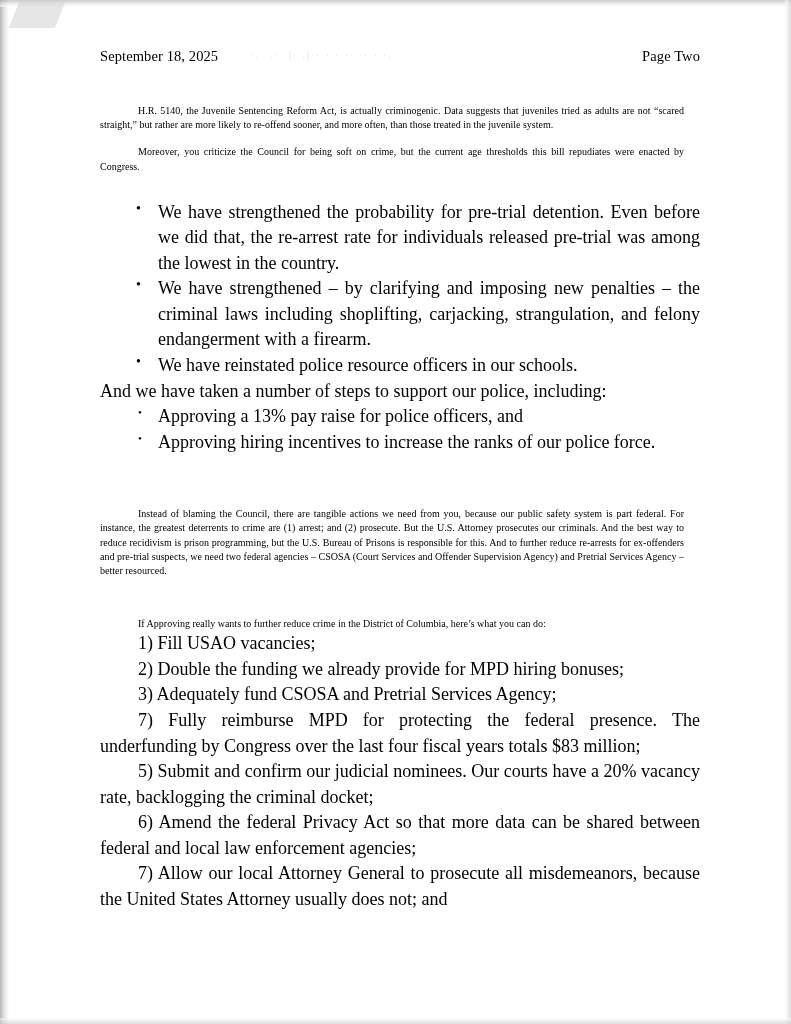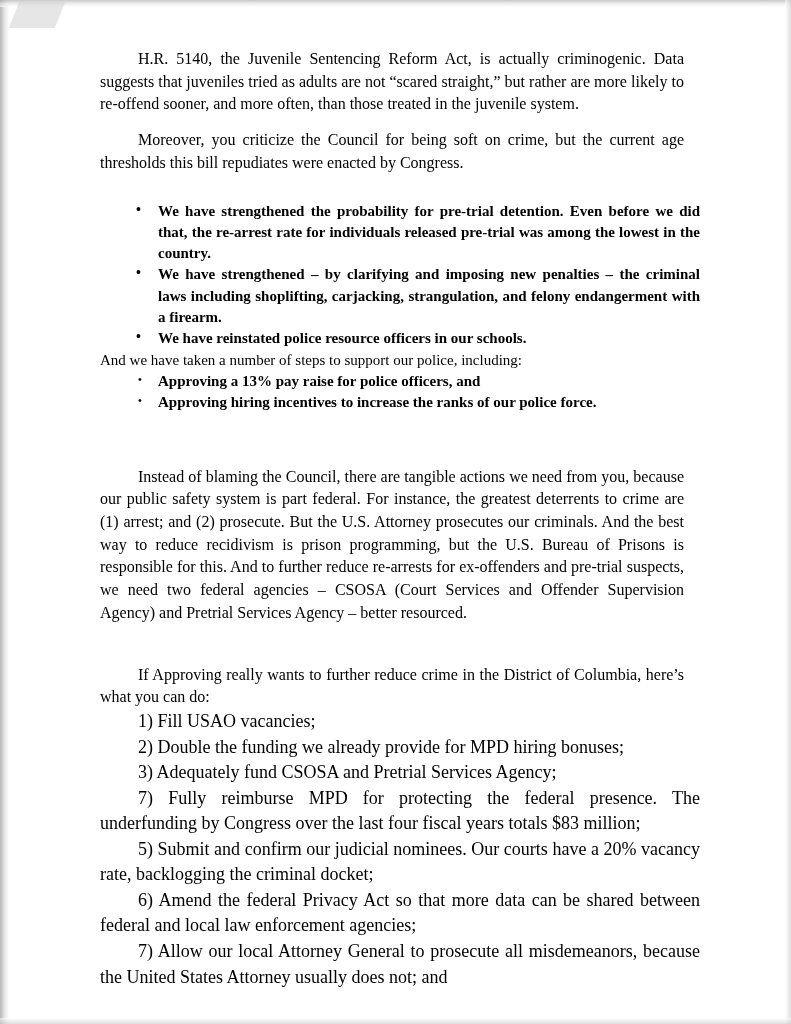--- a/index.html
+++ b/index.html
@@ -87,21 +87,21 @@
     overflow: hidden;
     white-space: nowrap;
     font-family: "Liberation Sans", sans-serif;
   }
   .header-smudge span {
     position: absolute;
     top: 2px;
   }
 
   p.body {
-    font-size: 16px;
+    font-size: 10px;
     line-height: 1.42;
     text-align: justify;
     margin: 0 16px 13px 0;
     text-indent: 0;
   }
   p.indent {
     text-indent: 38px;
   }
   p.tight {
     margin-bottom: 0;
@@ -110,42 +110,41 @@
     height: 13px;
   }
 
   ul.bullets {
     list-style: none;
     margin: 0 0 0 0;
     padding: 0;
   }
   ul.bullets li {
     position: relative;
-    font-size: 15px;
+    font-size: 18px;
     line-height: 1.42;
     padding-left: 58px;
     margin-bottom: 0;
     text-align: justify;
-    font-weight: bold;
   }
   ul.bullets li::before {
     content: "\2022";
     position: absolute;
     left: 36px;
     top: -1px;
     font-size: 14px;
   }
   ul.bullets.small-bullet li::before {
     content: "\2022";
     font-size: 11px;
     left: 38px;
     top: 1px;
   }
   p.flush {
-    font-size: 15px;
+    font-size: 18px;
     line-height: 1.42;
     margin: 0;
     text-align: left;
   }
 
   ol.numbered {
     list-style: none;
     margin: 0;
     padding: 0;
   }
@@ -171,20 +170,27 @@
 <div class="page">
 
   <div class="scan-edge-left"></div>
   <div class="scan-edge-top"></div>
   <div class="scan-edge-right"></div>
   <div class="scan-edge-bottom"></div>
   <div class="corner-fold"></div>
 
   <div class="content">
 
+    <div class="header-row">
+      <div class="header-date">September 18, 2025</div>
+      <div class="header-smudge">
+        <span>·· ·, ·,· ·|· ,|·· · ·   ·· ·· · ·,·</span>
+      </div>
+      <div class="header-page">Page Two</div>
+    </div>
 
     <p class="body indent">H.R. 5140, the Juvenile Sentencing Reform Act, is actually criminogenic.  Data suggests that juveniles tried as adults are not “scared straight,” but rather are more likely to re-offend sooner, and more often, than those treated in the juvenile system.</p>
 
     <p class="body indent">Moreover, you criticize the Council for being soft on crime, but the current age thresholds this bill repudiates were enacted by Congress.</p>
 
     <div class="gap"></div>
 
 
     <ul class="bullets">
       <li>We have strengthened the probability for pre-trial detention.  Even before we did that, the re-arrest rate for individuals released pre-trial was among the lowest in the country.</li>

